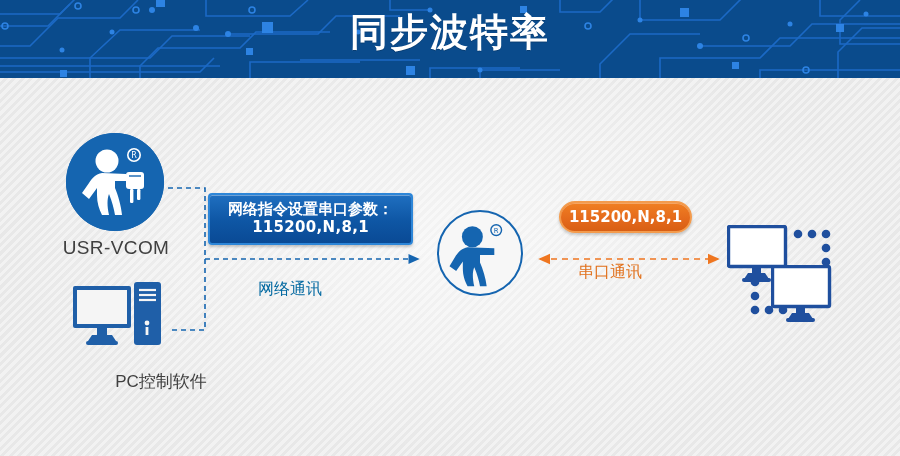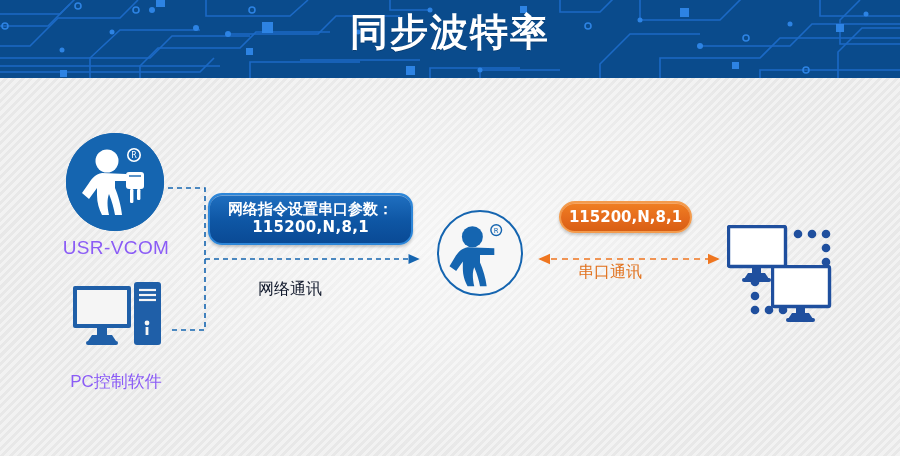--- a/index.html
+++ b/index.html
@@ -62,36 +62,36 @@
   #center-device{left:437px;top:210px;width:86px;height:86px;}
   .dev-circle{
     width:86px;height:86px;border-radius:50%;
     background:#f7f7f7;border:2px solid #1565b0;
     box-sizing:border-box;position:relative;
   }
 
   
   .cap{
     position:absolute;text-align:center;
-    color:#8b5cf6;font-size:16px;white-space:nowrap;
+    color:#404040;font-size:16px;white-space:nowrap;
   }
   #cap-usr{left:0px;top:237px;width:232px;font-size:19px;letter-spacing:.4px;}
-  #cap-pc{left:0px;top:370px;width:232px;font-size:17px;}
+  #cap-pc{left:0px;top:370px;width:232px;font-size:17px;padding-left:45px;}
   #cap-serialdev{left:690px;top:325px;width:210px;font-size:17px;}
 
   
   .flowlab{position:absolute;font-size:16px;white-space:nowrap;}
-  #lab-net{left:258px;top:279px;color:#0f172a;}
+  #lab-net{left:258px;top:279px;color:#0369a1;}
   #lab-ser{left:578px;top:262px;color:#e1701b;}
 
   
   .pill{
     position:absolute;box-sizing:border-box;
     display:flex;flex-direction:column;align-items:center;justify-content:center;
-    border-radius:14px;text-align:center;color:#ffffff;
+    border-radius:4px;text-align:center;color:#ffffff;
     font-family:"DejaVu Sans","Liberation Sans",sans-serif;
   }
   #pill-blue{
     left:208px;top:193px;width:205px;height:52px;
     background:linear-gradient(180deg,#1f6fc0 0%,#0e56a4 55%,#0a4a95 100%);
     border:2px solid #2d86d8;
     box-shadow:0 2px 3px rgba(0,0,0,.22), inset 0 1px 0 rgba(255,255,255,.35);
     font-size:15px;font-weight:bold;line-height:1.18;
   }
   #pill-blue .l2{font-weight:bold;letter-spacing:.3px;}

